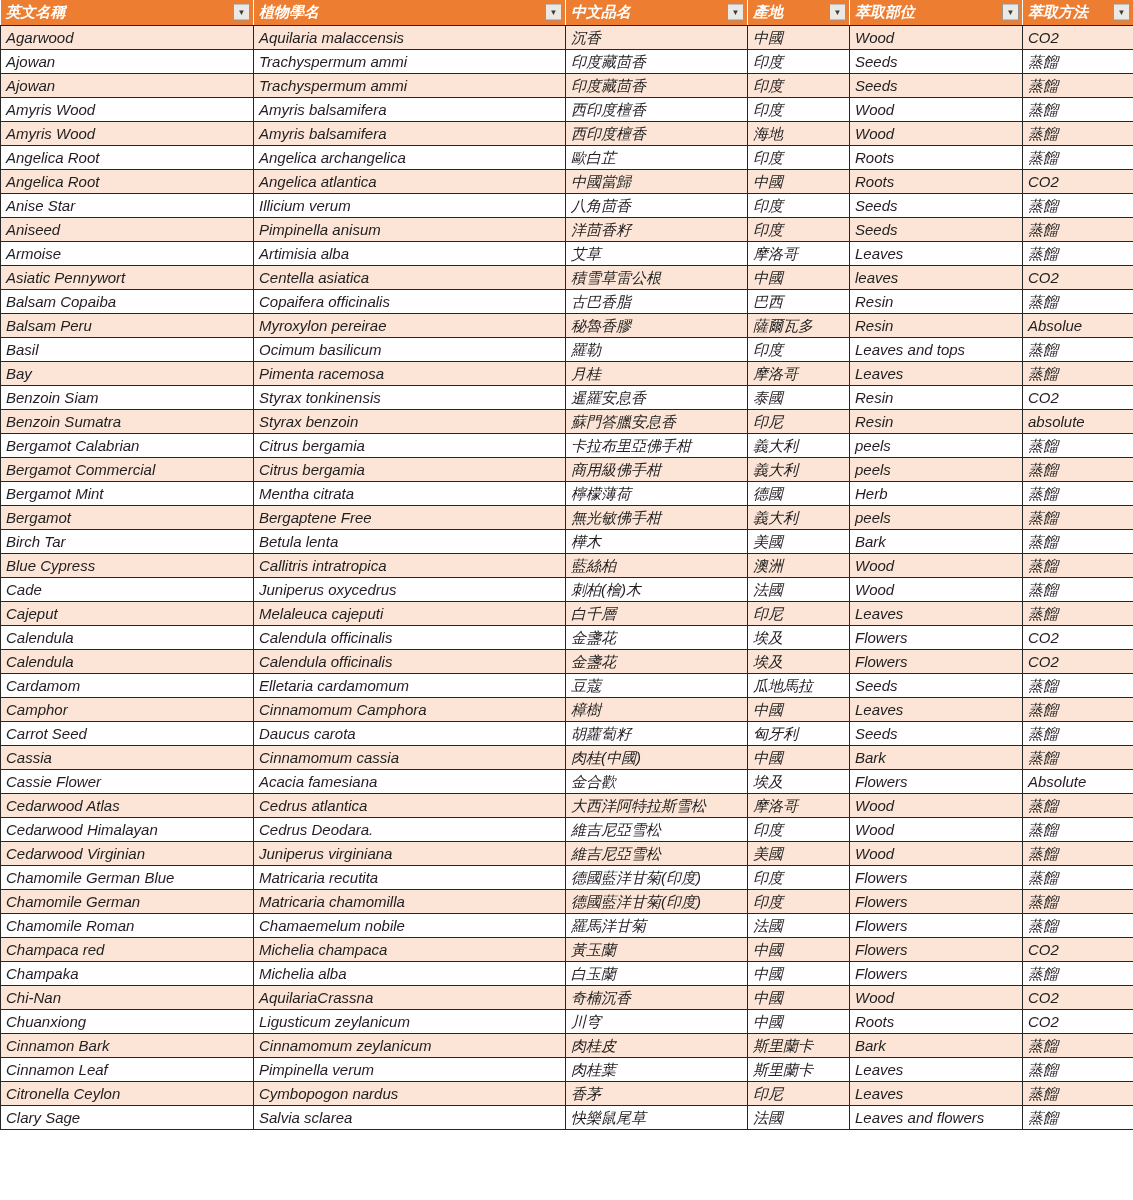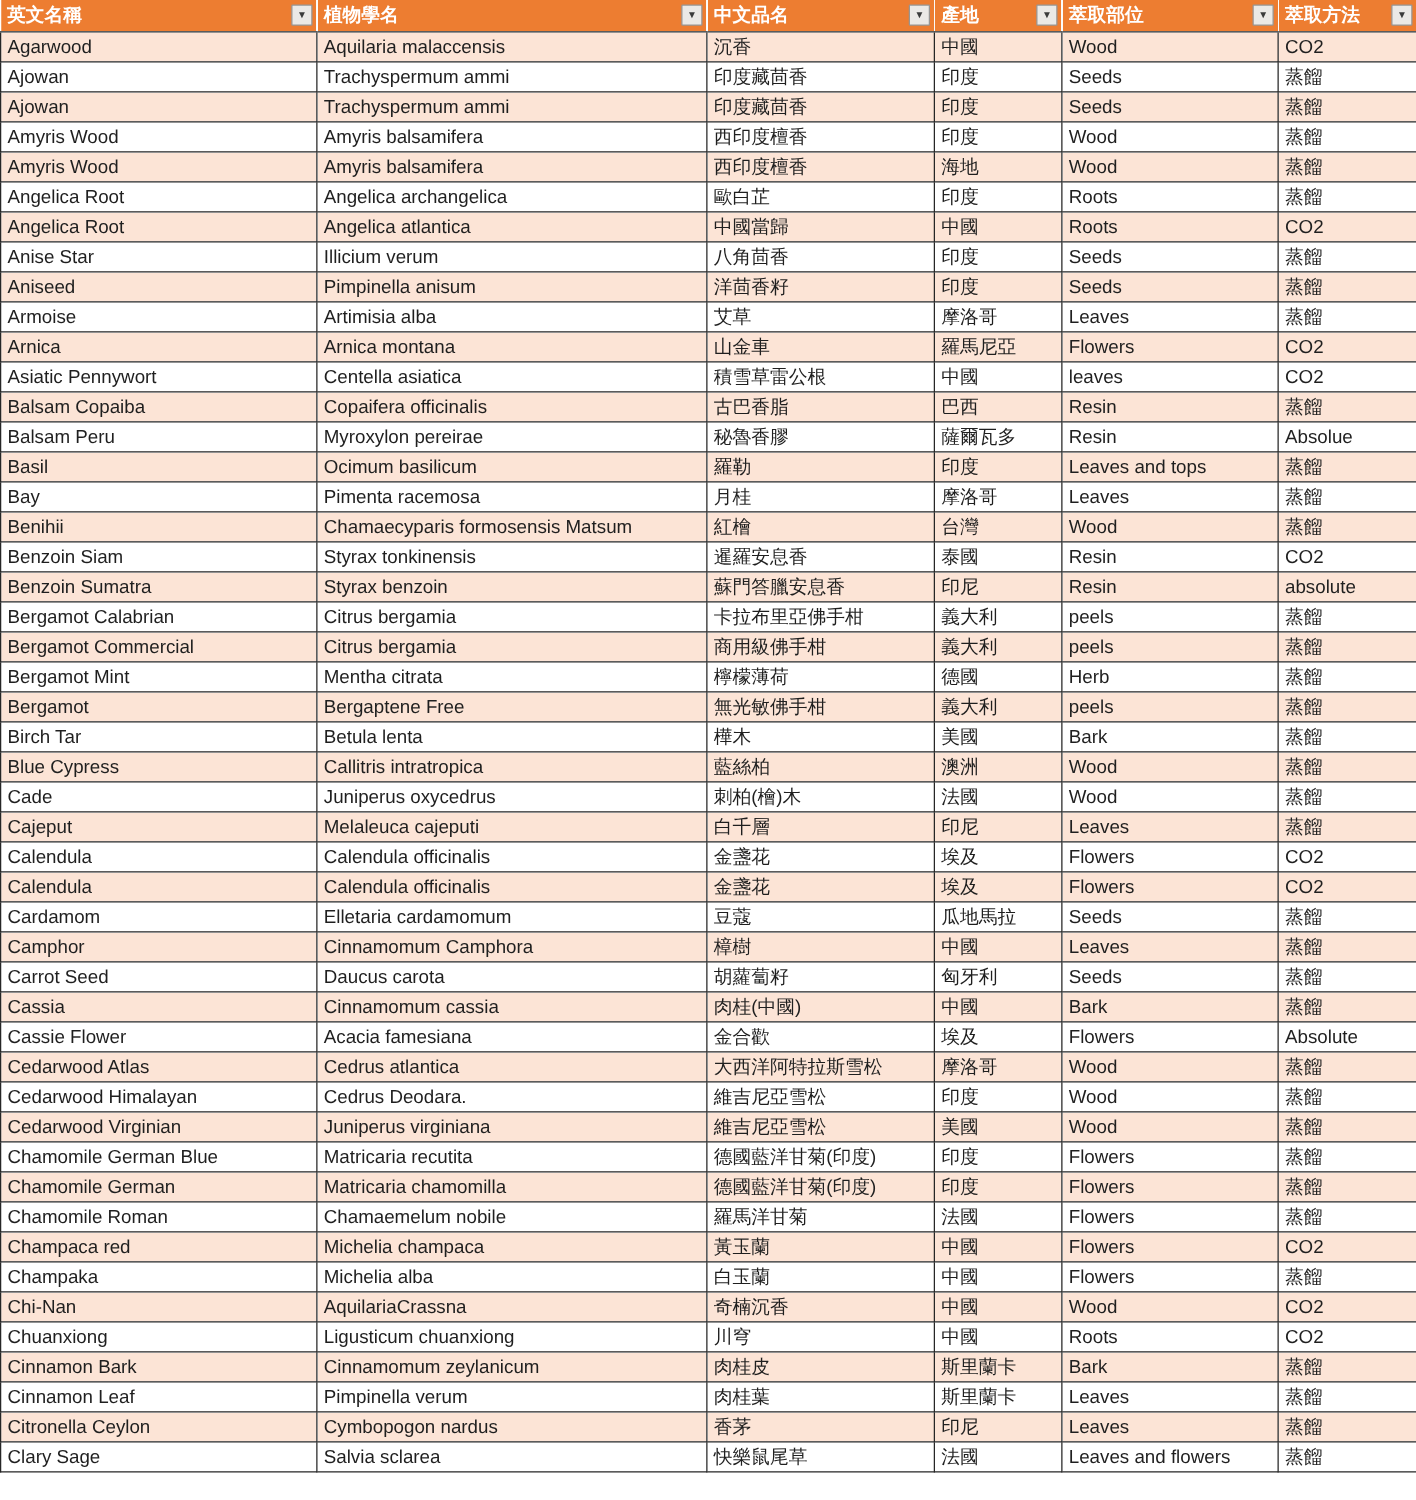--- a/index.html
+++ b/index.html
@@ -13,20 +13,21 @@
   * { box-sizing: border-box; }
   html, body {
     margin: 0; padding: 0;
     background: #FFFFFF;
     font-family: "Liberation Sans", "DejaVu Sans", sans-serif;
   }
   .sheet {
     width: 1133px;
     height: 1200px;
     overflow: hidden;
+    font-style: italic;
   }
   table.grid {
     border-collapse: collapse;
     table-layout: fixed;
     width: 1133px;
   }
   table.grid th, table.grid td {
     overflow: hidden;
     white-space: nowrap;
     text-overflow: clip;
@@ -199,28 +200,20 @@
         </tr>
         <tr>
           <td>Armoise</td>
           <td>Artimisia alba</td>
           <td>艾草</td>
           <td>摩洛哥</td>
           <td>Leaves</td>
           <td>蒸餾</td>
         </tr>
         <tr>
-          <td>Arnica</td>
-          <td>Arnica montana</td>
-          <td>山金車</td>
-          <td>羅馬尼亞</td>
-          <td>Flowers</td>
-          <td>CO2</td>
-        </tr>
-        <tr>
           <td>Asiatic Pennywort</td>
           <td>Centella asiatica</td>
           <td>積雪草雷公根</td>
           <td>中國</td>
           <td>leaves</td>
           <td>CO2</td>
         </tr>
         <tr>
           <td>Balsam Copaiba</td>
           <td>Copaifera officinalis</td>
@@ -247,28 +240,20 @@
         </tr>
         <tr>
           <td>Bay</td>
           <td>Pimenta racemosa</td>
           <td>月桂</td>
           <td>摩洛哥</td>
           <td>Leaves</td>
           <td>蒸餾</td>
         </tr>
         <tr>
-          <td>Benihii</td>
-          <td>Chamaecyparis formosensis Matsum</td>
-          <td>紅檜</td>
-          <td>台灣</td>
-          <td>Wood</td>
-          <td>蒸餾</td>
-        </tr>
-        <tr>
           <td>Benzoin Siam</td>
           <td>Styrax tonkinensis</td>
           <td>暹羅安息香</td>
           <td>泰國</td>
           <td>Resin</td>
           <td>CO2</td>
         </tr>
         <tr>
           <td>Benzoin Sumatra</td>
           <td>Styrax benzoin</td>
@@ -464,21 +449,21 @@
         <tr>
           <td>Chi-Nan</td>
           <td>AquilariaCrassna</td>
           <td>奇楠沉香</td>
           <td>中國</td>
           <td>Wood</td>
           <td>CO2</td>
         </tr>
         <tr>
           <td>Chuanxiong</td>
-          <td>Ligusticum chuanxiong</td>
+          <td>Ligusticum zeylanicum</td>
           <td>川穹</td>
           <td>中國</td>
           <td>Roots</td>
           <td>CO2</td>
         </tr>
         <tr>
           <td>Cinnamon Bark</td>
           <td>Cinnamomum zeylanicum</td>
           <td>肉桂皮</td>
           <td>斯里蘭卡</td>

